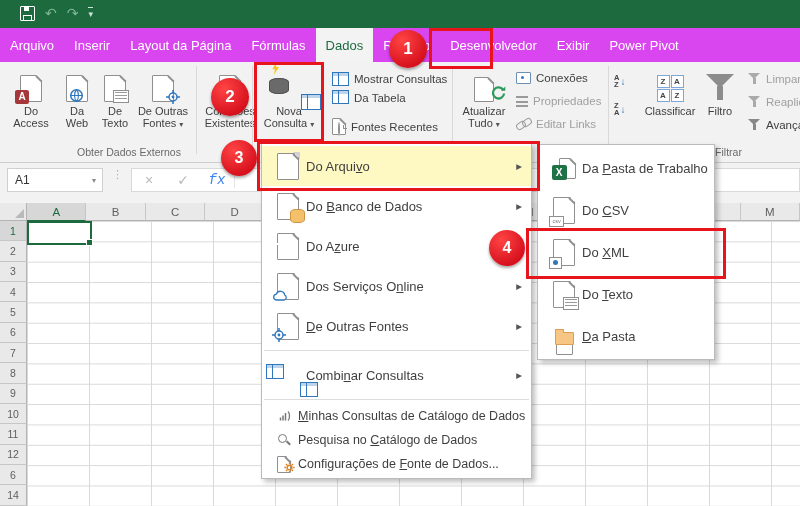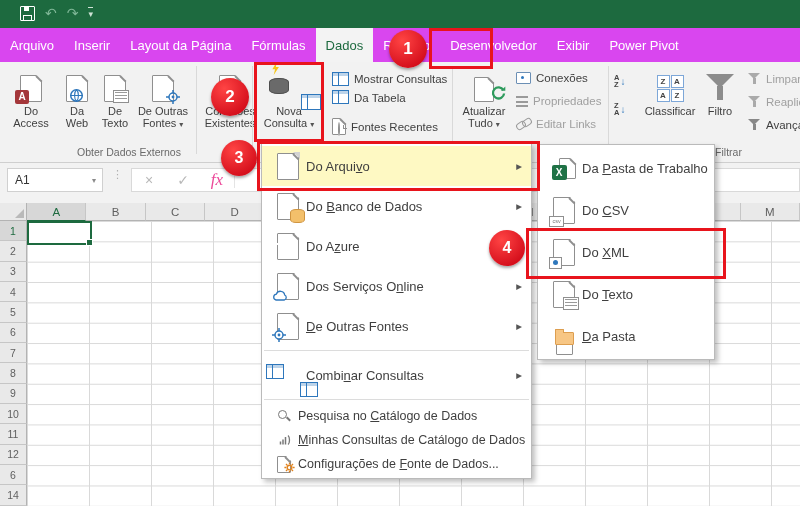--- a/index.html
+++ b/index.html
@@ -75,21 +75,21 @@
   .sortmini{display:flex;align-items:center;gap:1px;font-weight:bold;color:#444;}
   .sortmini .lets{display:flex;flex-direction:column;font-size:7.5px;line-height:7px;}
   .sortmini .ar{font-size:10px;color:#2e77bc;}
   
   .fbar{position:absolute;left:0;top:163px;width:800px;height:40px;background:#f2f2f2;}
   .namebox{position:absolute;left:7px;top:5px;width:96px;height:24px;background:#fff;border:1px solid #d0d0d0;display:flex;align-items:center;font-size:12px;color:#333;padding-left:7px;box-sizing:border-box;}
   .namebox .nb-caret{margin-left:auto;margin-right:6px;font-size:8px;color:#8a8a8a;}
   .fdots{position:absolute;left:112px;top:8px;color:#b0b0b0;font-size:11px;letter-spacing:0;line-height:6px;}
   .fstrip{position:absolute;left:131px;top:5px;width:669px;height:24px;background:#fff;border:1px solid #d9d9d9;display:flex;align-items:center;box-sizing:border-box;}
   .fbtn{width:34px;text-align:center;color:#b8b8b8;font-size:14px;}
-  .fbtn.fx{font-family:Liberation Serif, serif;font-style:italic;color:#ec4899;font-size:17px;}
+  .fbtn.fx{font-family:Liberation Mono, monospace;font-style:italic;color:#3b82f6;font-size:14px;}
   .fsep{width:1px;height:16px;background:#e4e4e4;}
   
   .sheet{position:absolute;left:0;top:203px;width:800px;height:303px;background:#fff;}
   .corner{position:absolute;left:0;top:0;width:27px;height:18px;background:#e9e9e9;border-right:1px solid #b3b3b3;border-bottom:1px solid #b3b3b3;box-sizing:border-box;}
   .corner::before{content:'';position:absolute;right:2px;bottom:2px;border-left:9px solid transparent;border-bottom:9px solid #b9b9b9;}
   .colheads{position:absolute;left:27px;top:0;width:773px;height:18px;display:flex;}
   .col-h{width:62px;box-sizing:border-box;border-right:1px solid #c6c6c6;border-bottom:1px solid #b3b3b3;background:#e9e9e9;color:#5f5f5f;font-size:11.5px;display:flex;align-items:center;justify-content:center;}
   .col-h.sel{background:#d7d7d7;color:#1d6a3f;border-bottom:1.5px solid #1d6a3f;}
   .rowheads{position:absolute;left:0;top:18px;width:27px;}
   .row-h{height:20.357px;box-sizing:border-box;border-bottom:1px solid #c6c6c6;border-right:1px solid #b3b3b3;background:#e9e9e9;color:#5f5f5f;font-size:10.5px;display:flex;align-items:center;justify-content:center;}
@@ -405,32 +405,32 @@
       <span class="ico" style="position:relative;">
         <span class="g-table" style="width:16px;height:13px;position:relative;left:-4px;top:-4px;"></span>
         <span class="ov g-table" style="width:16px;height:13px;left:12px;top:14px;"></span>
       </span>
       <span class="lbl">Combi<u>n</u>ar Consultas</span>
       <span class="arr">▶</span>
     </div>
     <div class="msep"></div>
     <div class="mi smi">
       <span class="ico">
-          <span class="g-mag"></span>
-        </span>
-      <span class="lbl">Pesquisa no <u>C</u>atálogo de Dados</span>
-    </div>
-    <div class="mi smi">
-      <span class="ico">
         <svg width="15" height="14" viewBox="0 0 15 14">
             <path d="M3.5 11.5V8.5M6 11.5v-5M8.5 11.5V4" stroke="#777" stroke-width="1.5" fill="none"></path>
             <path d="M11 2.5c2 1.5 2 7.5 0 9" stroke="#777" stroke-width="1.3" fill="none"></path>
           </svg>
       </span>
       <span class="lbl"><u>M</u>inhas Consultas de Catálogo de Dados</span>
+    </div>
+    <div class="mi smi">
+      <span class="ico">
+          <span class="g-mag"></span>
+        </span>
+      <span class="lbl">Pesquisa no <u>C</u>atálogo de Dados</span>
     </div>
     <div class="mi smi">
       <span class="ico">
           <span class="pg xs">
             <span class="ov" style="right:-6px;bottom:-5px;">
         <svg width="13" height="13" viewBox="0 0 14 14">
                 <path d="M7 1.5v2M7 10.5v2M1.5 7h2M10.5 7h2M3.2 3.2l1.4 1.4M9.4 9.4l1.4 1.4M10.8 3.2L9.4 4.6M4.6 9.4l-1.4 1.4" stroke="#e0821e" stroke-width="1.4"></path>
                 <circle cx="7" cy="7" r="2.5" fill="none" stroke="#e0821e" stroke-width="1.5"></circle>
               </svg>
       </span>

